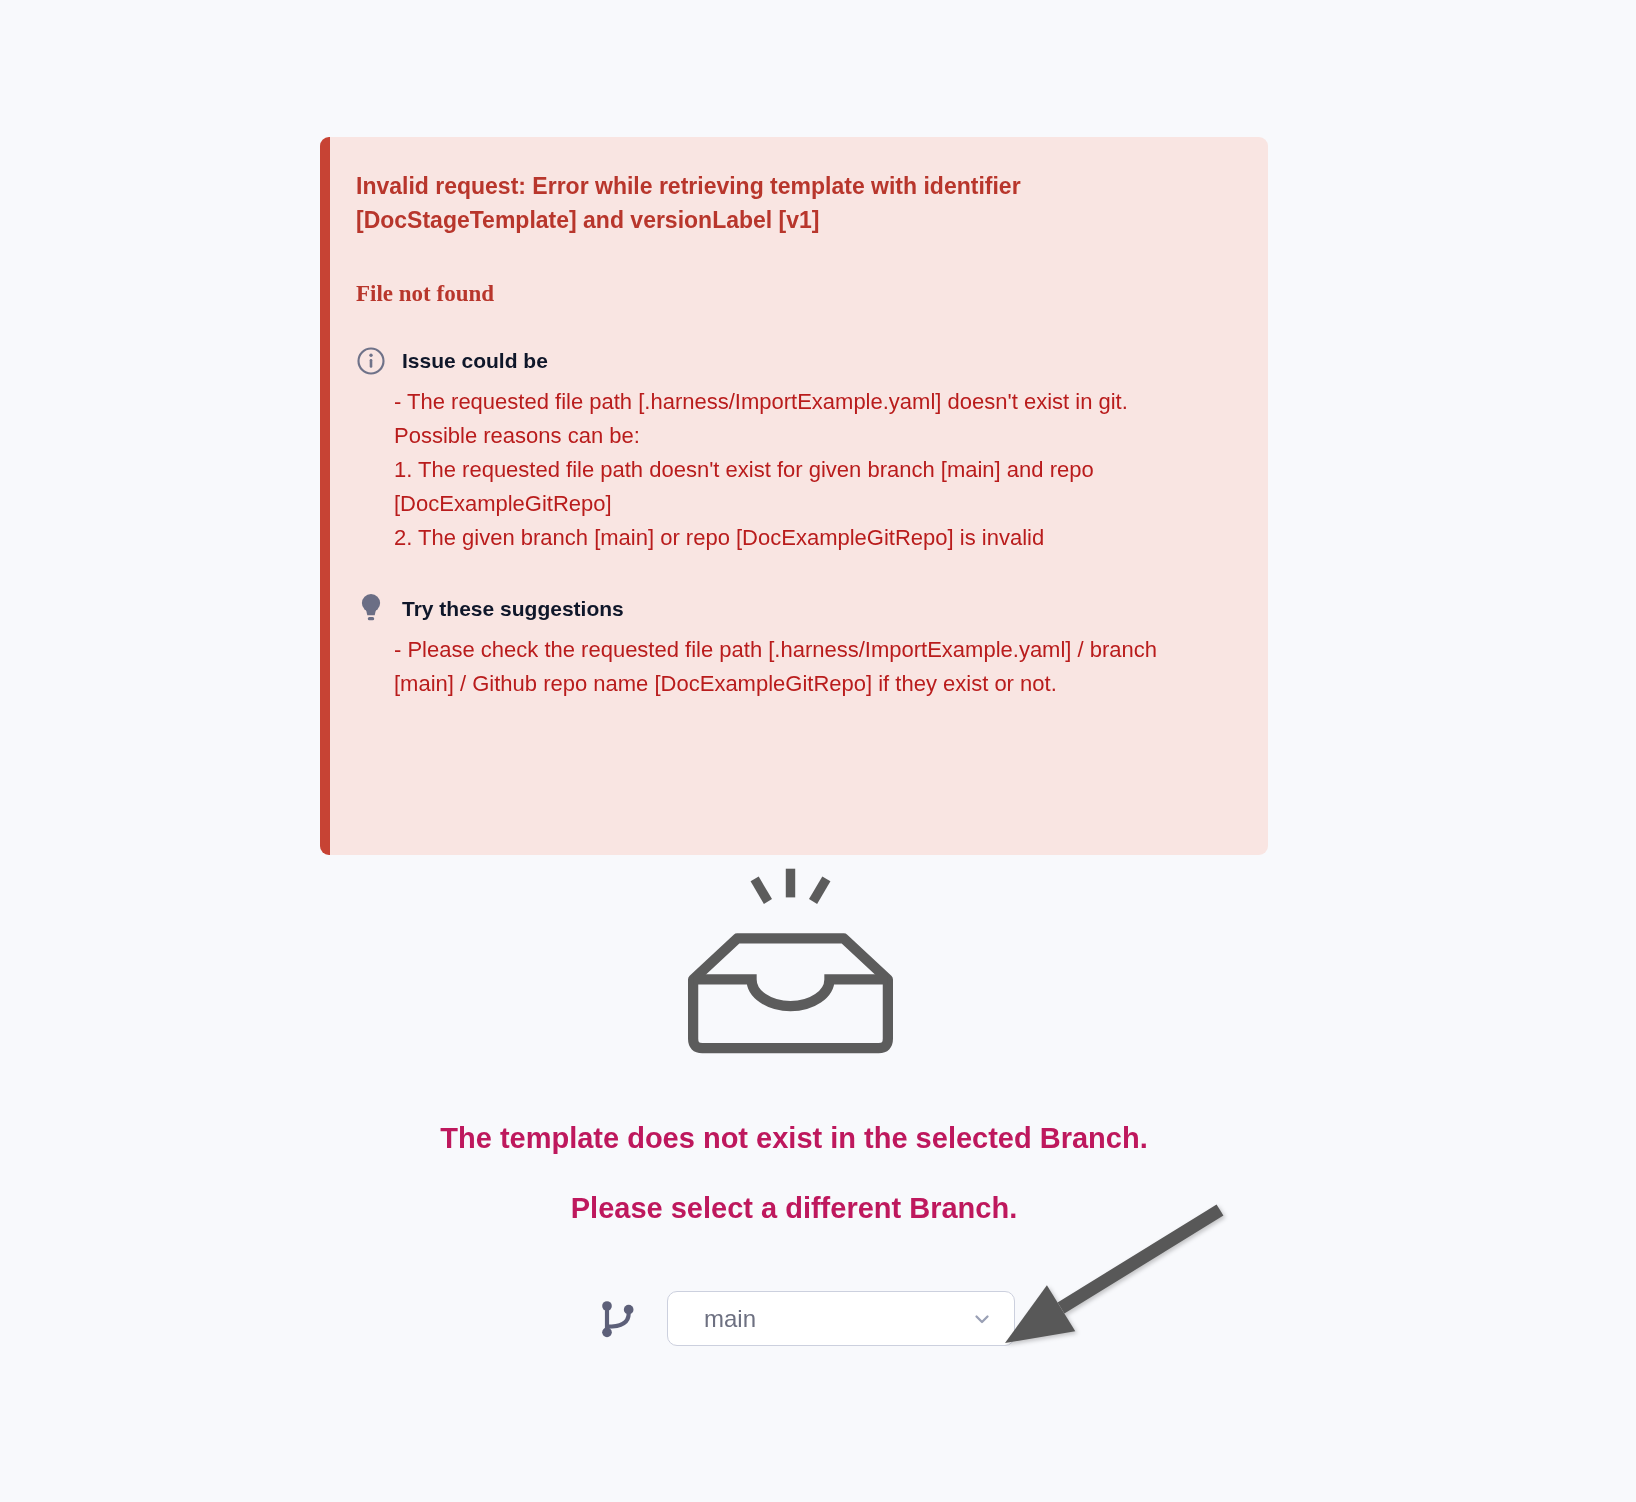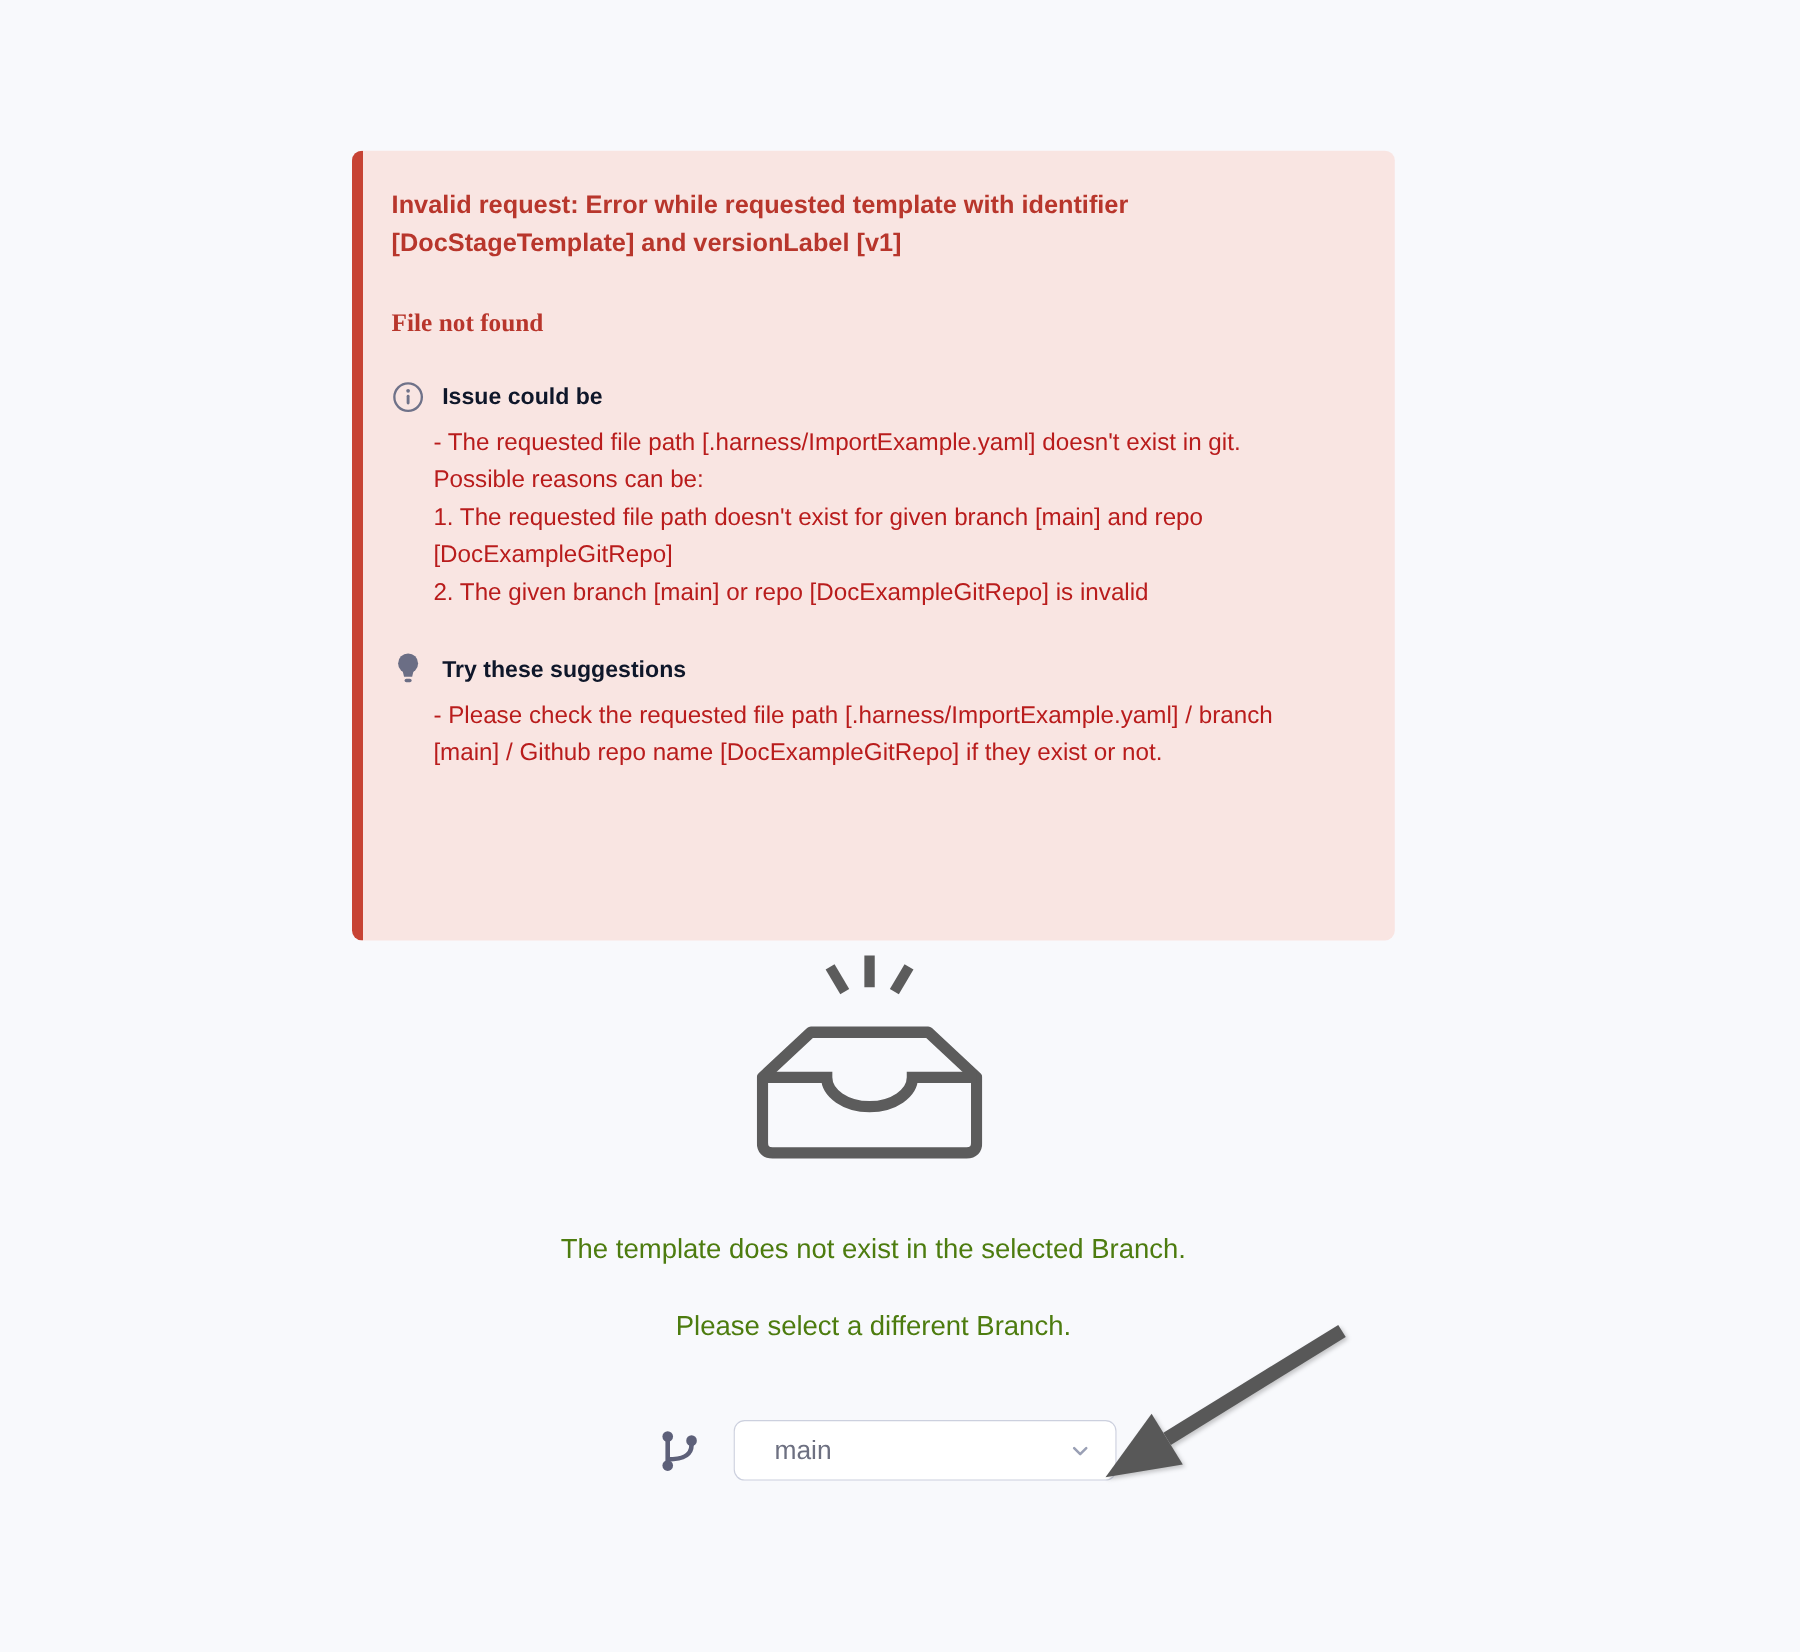--- a/index.html
+++ b/index.html
@@ -79,23 +79,23 @@
     width: 205px; height: 210px;
   }
   .empty-col {
     position: absolute;
     left: 320px; width: 948px;
     text-align: center;
   }
   .msg-primary { top: 1122px; }
   .msg-secondary { top: 1192px; }
   .empty-msg {
-    color: #4d7c0f;
-    font-size: 25px;
-    font-weight: normal;
+    color: #be185d;
+    font-size: 29px;
+    font-weight: bold;
   }
 
   
   .branch-row {
     position: absolute;
     left: 320px; top: 1291px;
     width: 948px;
     display: flex;
     align-items: center;
     justify-content: center;
@@ -127,21 +127,21 @@
     width: 256px; height: 192px;
     filter: drop-shadow(2px 2px 2px rgba(0,0,0,0.22));
   }
 </style>
 </head>
 <body>
 
 <div class="error-banner">
   <div class="accent-bar"></div>
   <div class="banner-content">
-    <div class="banner-title">Invalid request: Error while requested template with identifier [DocStageTemplate] and versionLabel [v1]</div>
+    <div class="banner-title">Invalid request: Error while retrieving template with identifier [DocStageTemplate] and versionLabel [v1]</div>
     <div class="banner-subtitle">File not found</div>
 
     <div class="section">
       <div class="section-heading-row">
         <span class="section-icon">
           <svg width="30" height="30" viewBox="0 0 24 24">
             <circle cx="12" cy="12" r="10" fill="none" stroke="#6f7289" stroke-width="1.7"></circle>
             <circle cx="12" cy="7.4" r="1.35" fill="#6f7289"></circle>
             <rect x="10.95" y="10.3" width="2.1" height="7" rx="1" fill="#6f7289"></rect>
           </svg>

